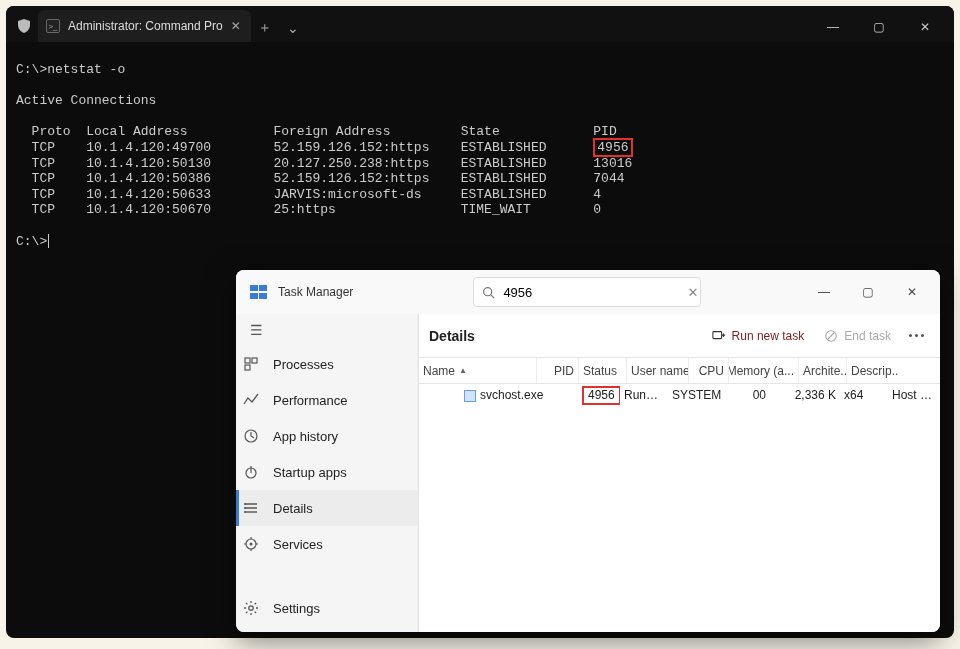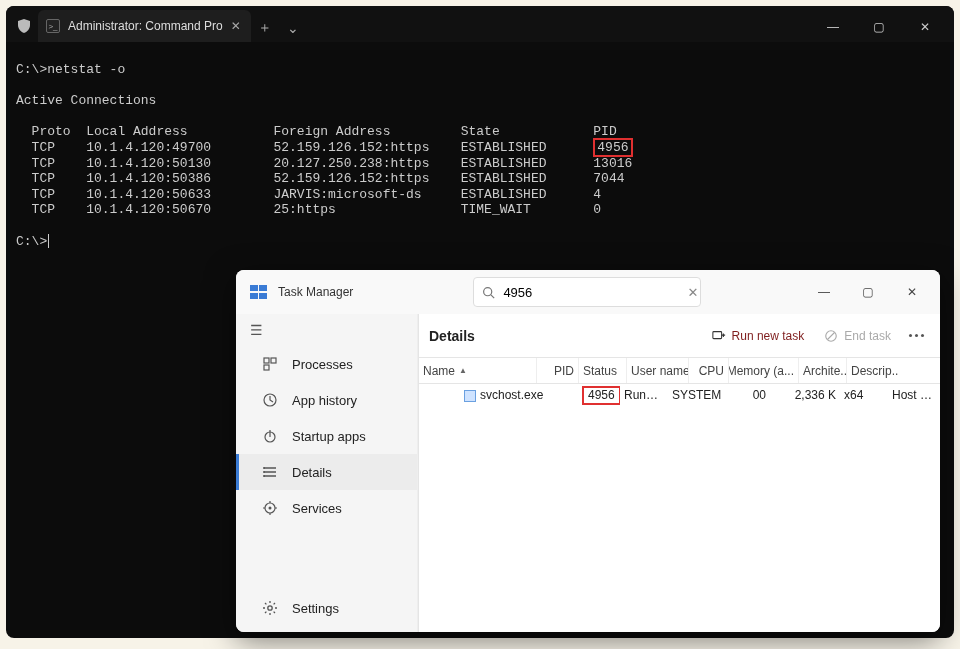--- a/index.html
+++ b/index.html
@@ -53,21 +53,21 @@
     padding:0 8px; gap:8px; font-size:13px; color:#444;
   }
   .tm-search .mag { color:#777; font-size:13px;}
   .tm-search input { border:none; outline:none; flex:1; font-size:13px; background:transparent;}
   .tm-search .clear { color:#888; font-size:13px; cursor:pointer;}
   .tm-win-controls { margin-left:auto; display:flex;}
   .tm-wc { width:44px; height:30px; display:flex; align-items:center; justify-content:center; color:#444; font-size:12px; cursor:pointer;}
   .tm-body { flex:1; display:flex; min-height:0;}
   .tm-sidebar { width: 200px; background:#f5f5f5; padding:0px 0 6px 0; display:flex; flex-direction:column; gap:0px; border-right:1px solid #eee;}
   .sb-ham { padding: 8px 14px; color:#555; font-size:14px;}
-  .sb-item { display:flex; align-items:center; gap:14px; padding: 10px 23px; font-size:13px; color:#222; cursor:pointer; border-left:3px solid transparent;}
+  .sb-item { display:flex; align-items:center; gap:14px; padding: 10px 4px; font-size:13px; color:#222; cursor:pointer; border-left:3px solid transparent;}
   .sb-item.active { background:#ececec; border-left-color:#3a7bd5;}
   .sb-item .ic { width:16px; height:16px; display:flex; align-items:center; justify-content:center; color:#555;}
   .sb-spacer { flex:1; }
   .tm-main { flex:1; background:#fff; display:flex; flex-direction:column; border-left:1px solid #e5e5e5;}
   .tm-toolbar { height:44px; display:flex; align-items:center; padding:0 10px; border-bottom:1px solid #e5e5e5; gap:4px;}
   .tm-toolbar .heading { font-size:14px; font-weight:600; color:#222; margin-right:auto;}
   .tbar-btn { display:flex; align-items:center; gap:6px; padding:4px 8px; font-size:12px; color:#7f1d1d; border-radius:4px; cursor:pointer;}
   .tbar-btn.disabled { color:#aaa; }
   .tbar-more { display:flex; gap:3px; padding:4px 6px; cursor:pointer;}
   .tbar-more span{ width:3px; height:3px; background:#555; border-radius:50%;}
@@ -157,20 +157,28 @@
                   <rect x="2" y="2" width="5" height="5" fill="none" stroke="#555" stroke-width="1.2"></rect>
                   <rect x="9" y="2" width="5" height="5" fill="none" stroke="#555" stroke-width="1.2"></rect>
                   <rect x="2" y="9" width="5" height="5" fill="none" stroke="#555" stroke-width="1.2"></rect>
                 </svg>
               </span>
               <span>Processes</span>
             </div>
             <div class="sb-item">
               <span class="ic">
                 <svg width="16" height="16" viewBox="0 0 16 16">
+                  <polyline points="1,12 5,6 9,10 15,2" fill="none" stroke="#555" stroke-width="1.3"></polyline>
+                </svg>
+              </span>
+              <span>Performance</span>
+            </div>
+            <div class="sb-item">
+              <span class="ic">
+                <svg width="16" height="16" viewBox="0 0 16 16">
                   <circle cx="8" cy="8" r="6" fill="none" stroke="#555" stroke-width="1.2"></circle>
                   <polyline points="8,4 8,8 11,10" fill="none" stroke="#555" stroke-width="1.2"></polyline>
                 </svg>
               </span>
               <span>App history</span>
             </div>
             <div class="sb-item">
               <span class="ic">
                 <svg width="16" height="16" viewBox="0 0 16 16">
                   <circle cx="8" cy="9" r="5" fill="none" stroke="#555" stroke-width="1.2"></circle>

